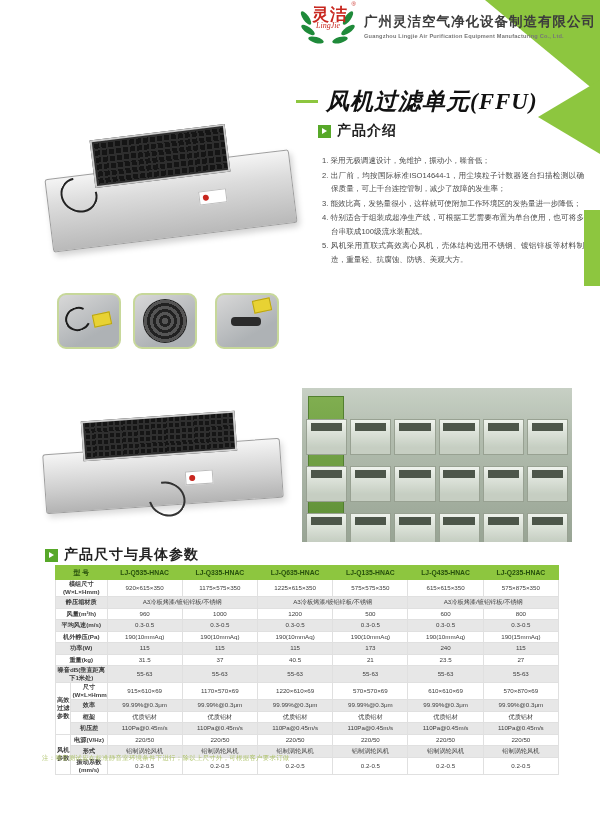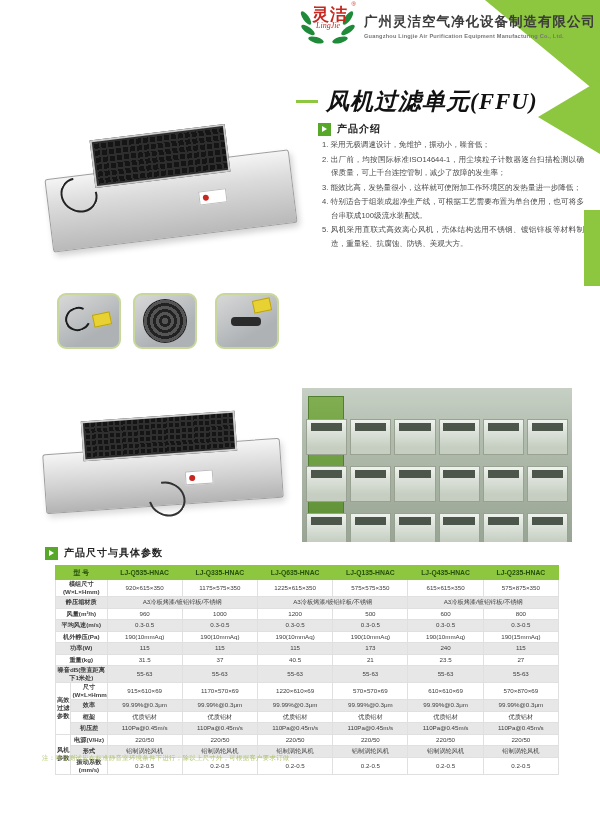--- a/index.html
+++ b/index.html
@@ -29,24 +29,24 @@
   .title-row{position:absolute;left:296px;top:86px;display:flex;align-items:center;font-style:italic;}
   .title-dash{width:22px;height:3px;background:#8dc63f;margin-right:8px;}
   .page-title{font-family:"Liberation Serif",serif;font-size:23px;font-weight:bold;color:#111;
     letter-spacing:1px;white-space:nowrap;}
 
   
   .sec-head{position:absolute;display:flex;align-items:center;}
   .sec-icon{width:13px;height:13px;background:#57a829;position:relative;margin-right:6px;}
   .sec-icon::after{content:"";position:absolute;left:4px;top:3px;border-left:5px solid #fff;
     border-top:3.5px solid transparent;border-bottom:3.5px solid transparent;}
-  .sec-title{font-size:10px;font-weight:bold;color:#222;letter-spacing:1px;}
-
-  
-  .intro-list{position:absolute;left:322px;top:138px;width:262px;margin:0;padding:0;list-style:none;}
+  .sec-title{font-size:14px;font-weight:bold;color:#222;letter-spacing:1px;}
+
+  
+  .intro-list{position:absolute;left:322px;top:154px;width:262px;margin:0;padding:0;list-style:none;}
   .intro-list li{font-size:7.6px;line-height:13.5px;color:#4a4a4a;margin-bottom:1px;
     padding-left:9px;text-indent:-9px;text-align:justify;}
 
   
   .photo{position:absolute;overflow:hidden;}
   .photo-main{left:30px;top:118px;width:282px;height:168px;background:#fff;}
   .ffu{position:absolute;left:18px;top:46px;width:244px;height:72px;transform:rotate(-7deg);
     background:linear-gradient(180deg,#f4f4f4 0%,#dcdcdc 35%,#b9b9b9 100%);
     border:1px solid #9e9e9e;border-radius:3px;box-shadow:2px 4px 6px rgba(0,0,0,.18);}
   .ffu-mesh{position:absolute;left:62px;top:14px;width:132px;height:44px;transform:rotate(-7deg);

